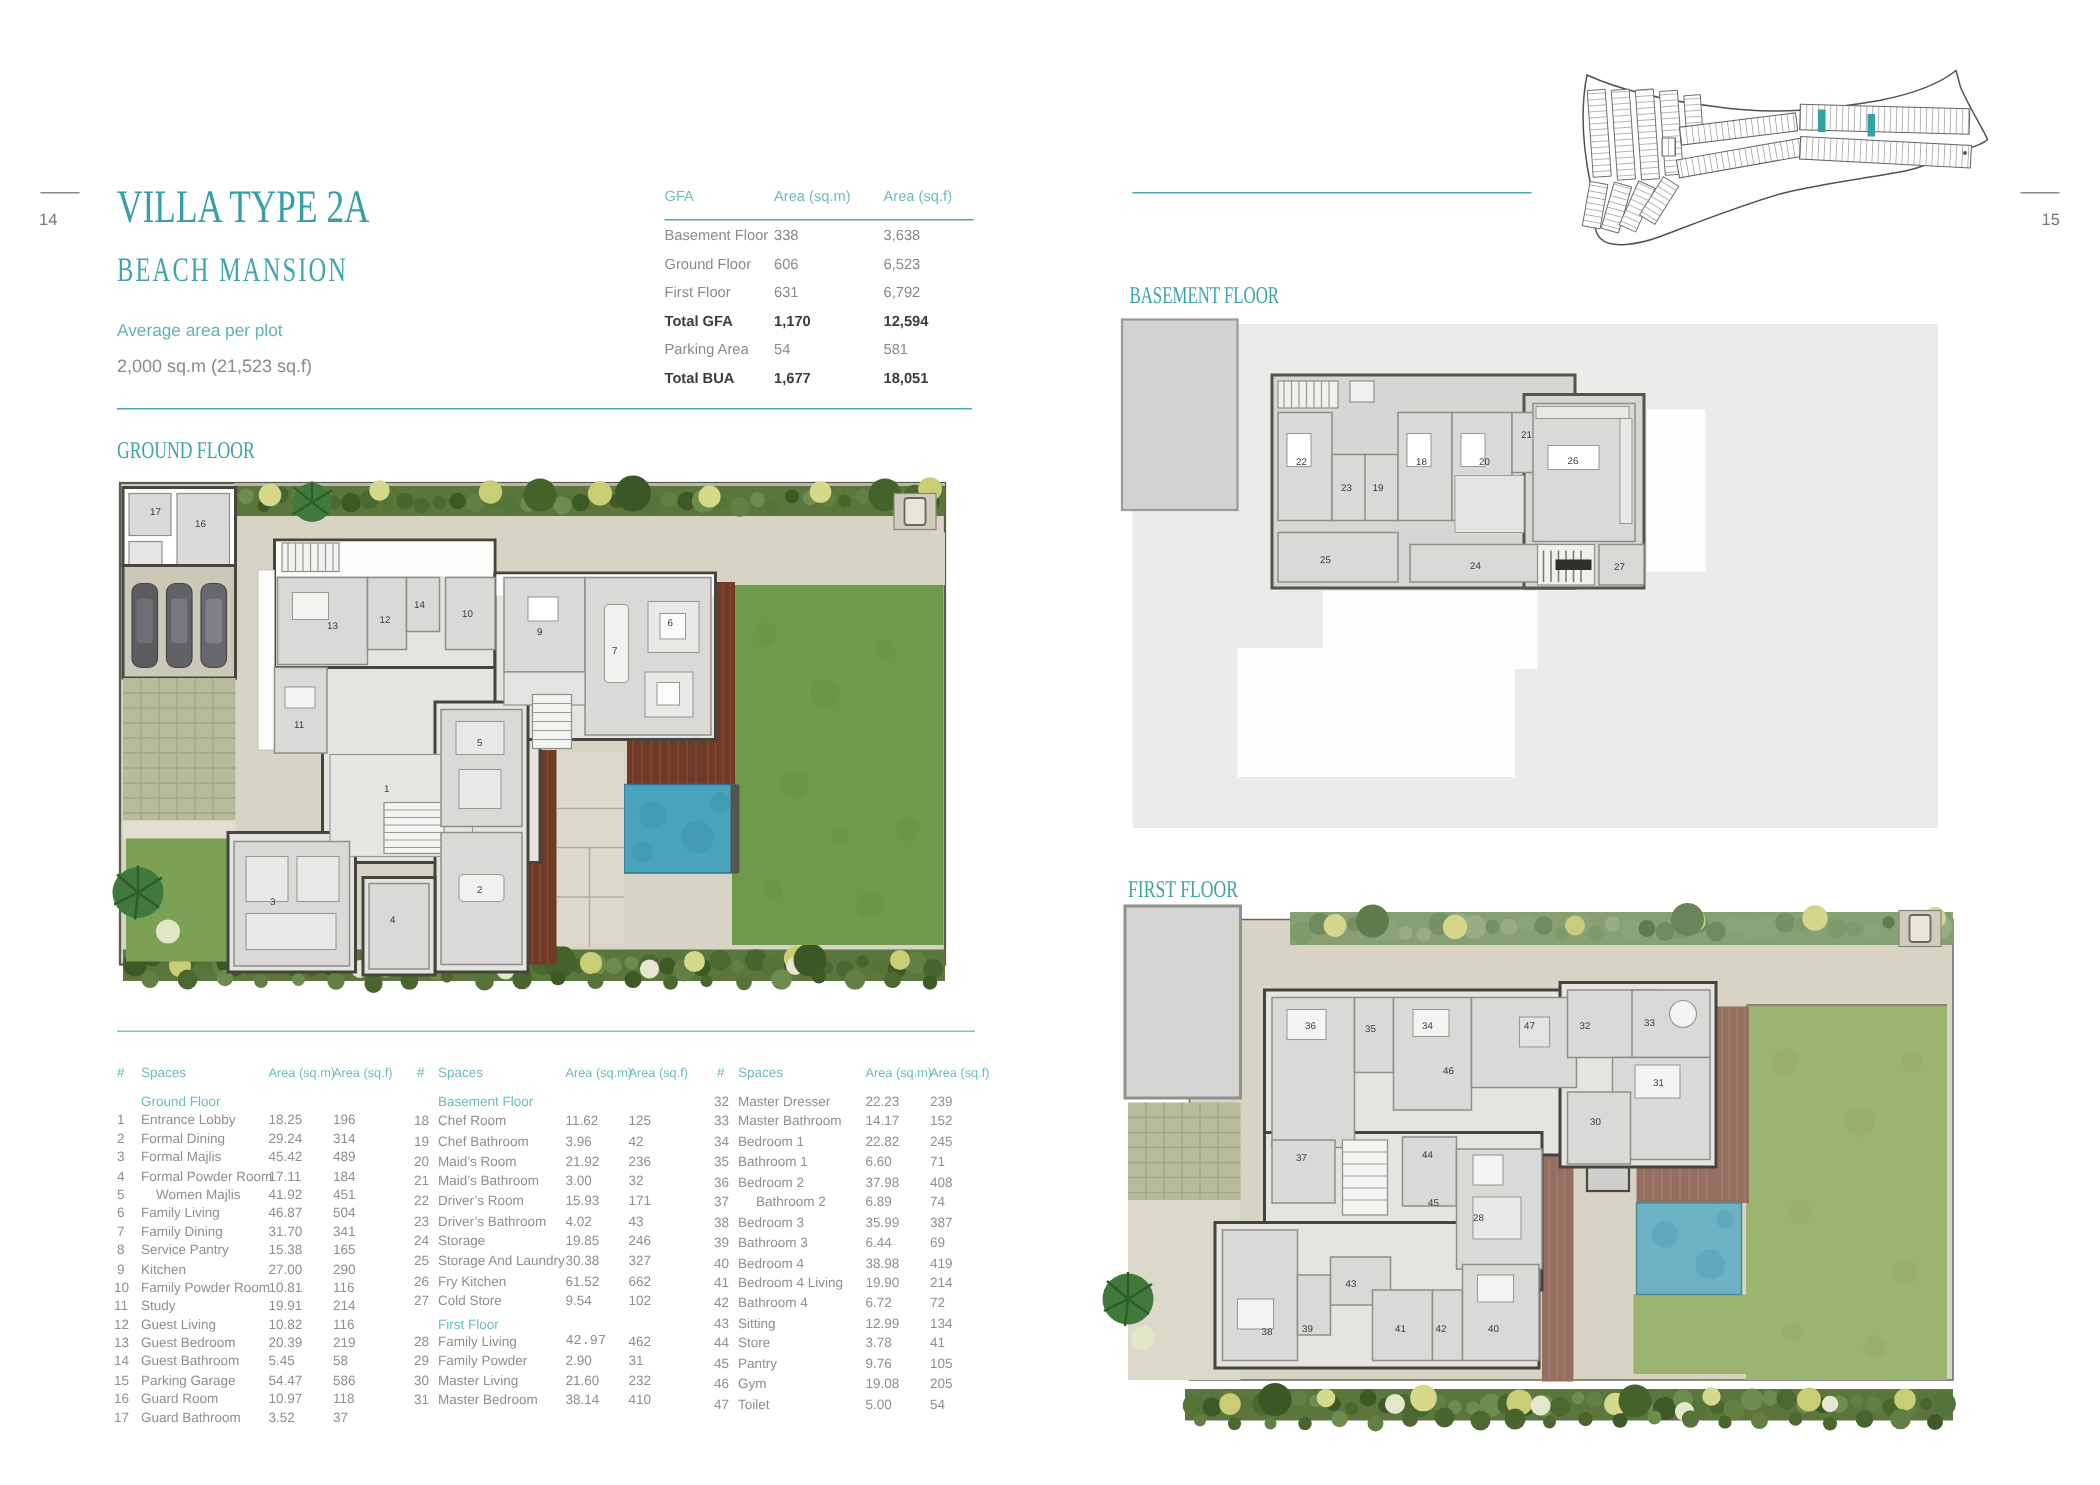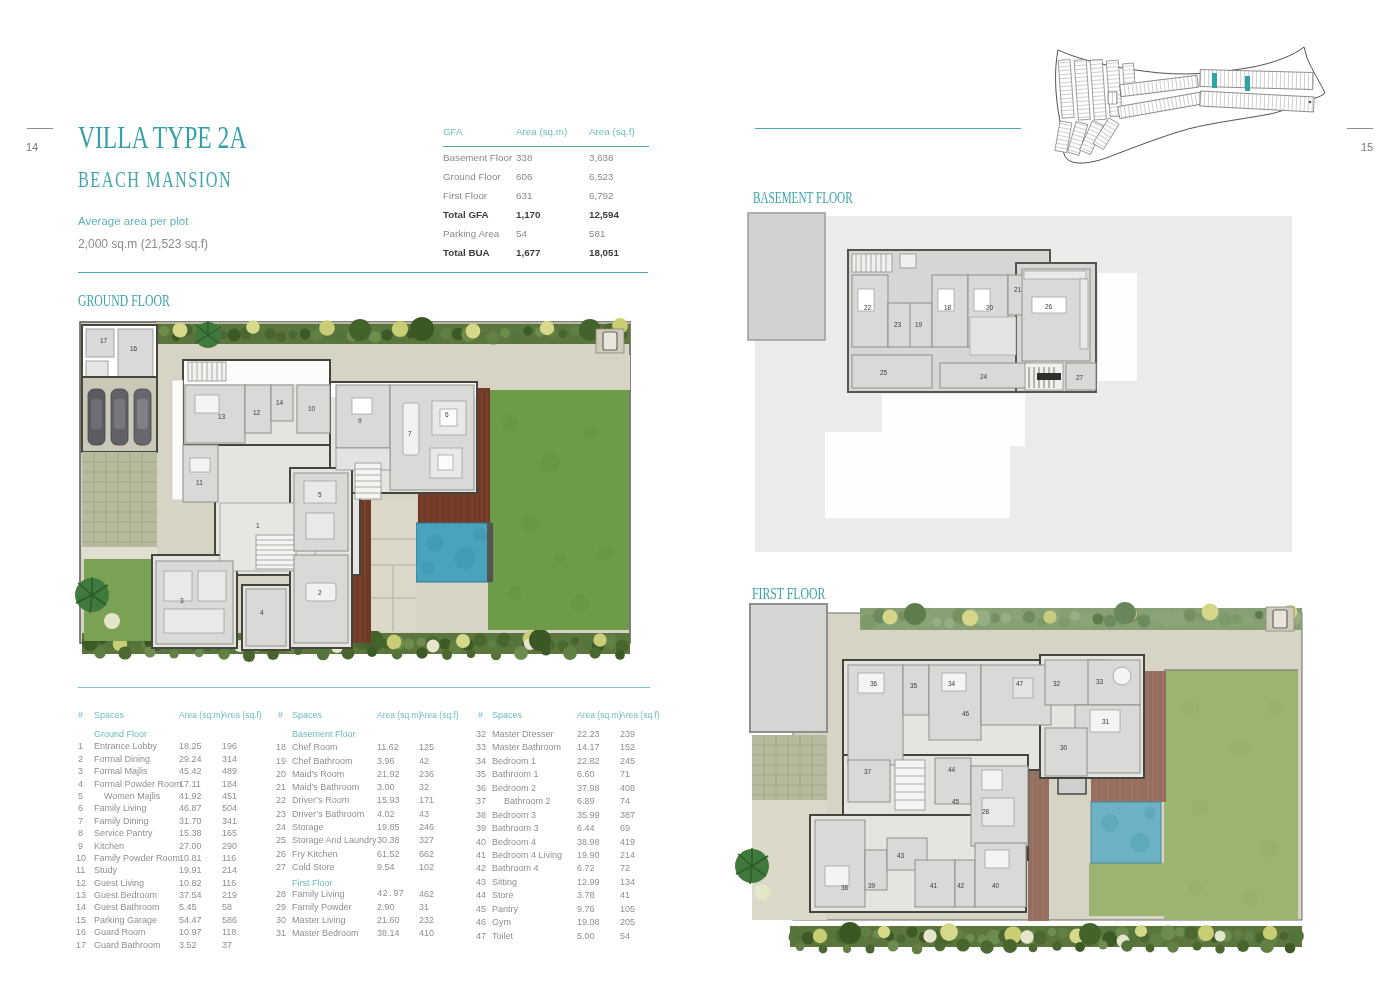--- a/index.html
+++ b/index.html
@@ -535,21 +535,21 @@
     </div>
   <div style="position:relative;height:12.4px;">
       <span style="position:absolute;left:0px;">12</span>
       <span style="position:absolute;left:18px;">Guest Living</span>
       <span style="position:absolute;left:103px;">10.82</span>
       <span style="position:absolute;left:146px;">116</span>
     </div>
   <div style="position:relative;height:12.4px;">
       <span style="position:absolute;left:0px;">13</span>
       <span style="position:absolute;left:18px;">Guest Bedroom</span>
-      <span style="position:absolute;left:103px;">37.54</span>
+      <span style="position:absolute;left:103px;">20.39</span>
       <span style="position:absolute;left:146px;">219</span>
     </div>
   <div style="position:relative;height:12.4px;">
       <span style="position:absolute;left:0px;">14</span>
       <span style="position:absolute;left:18px;">Guest Bathroom</span>
       <span style="position:absolute;left:103px;">5.45</span>
       <span style="position:absolute;left:146px;">58</span>
     </div>
   <div style="position:relative;height:12.4px;">
       <span style="position:absolute;left:0px;">15</span>

